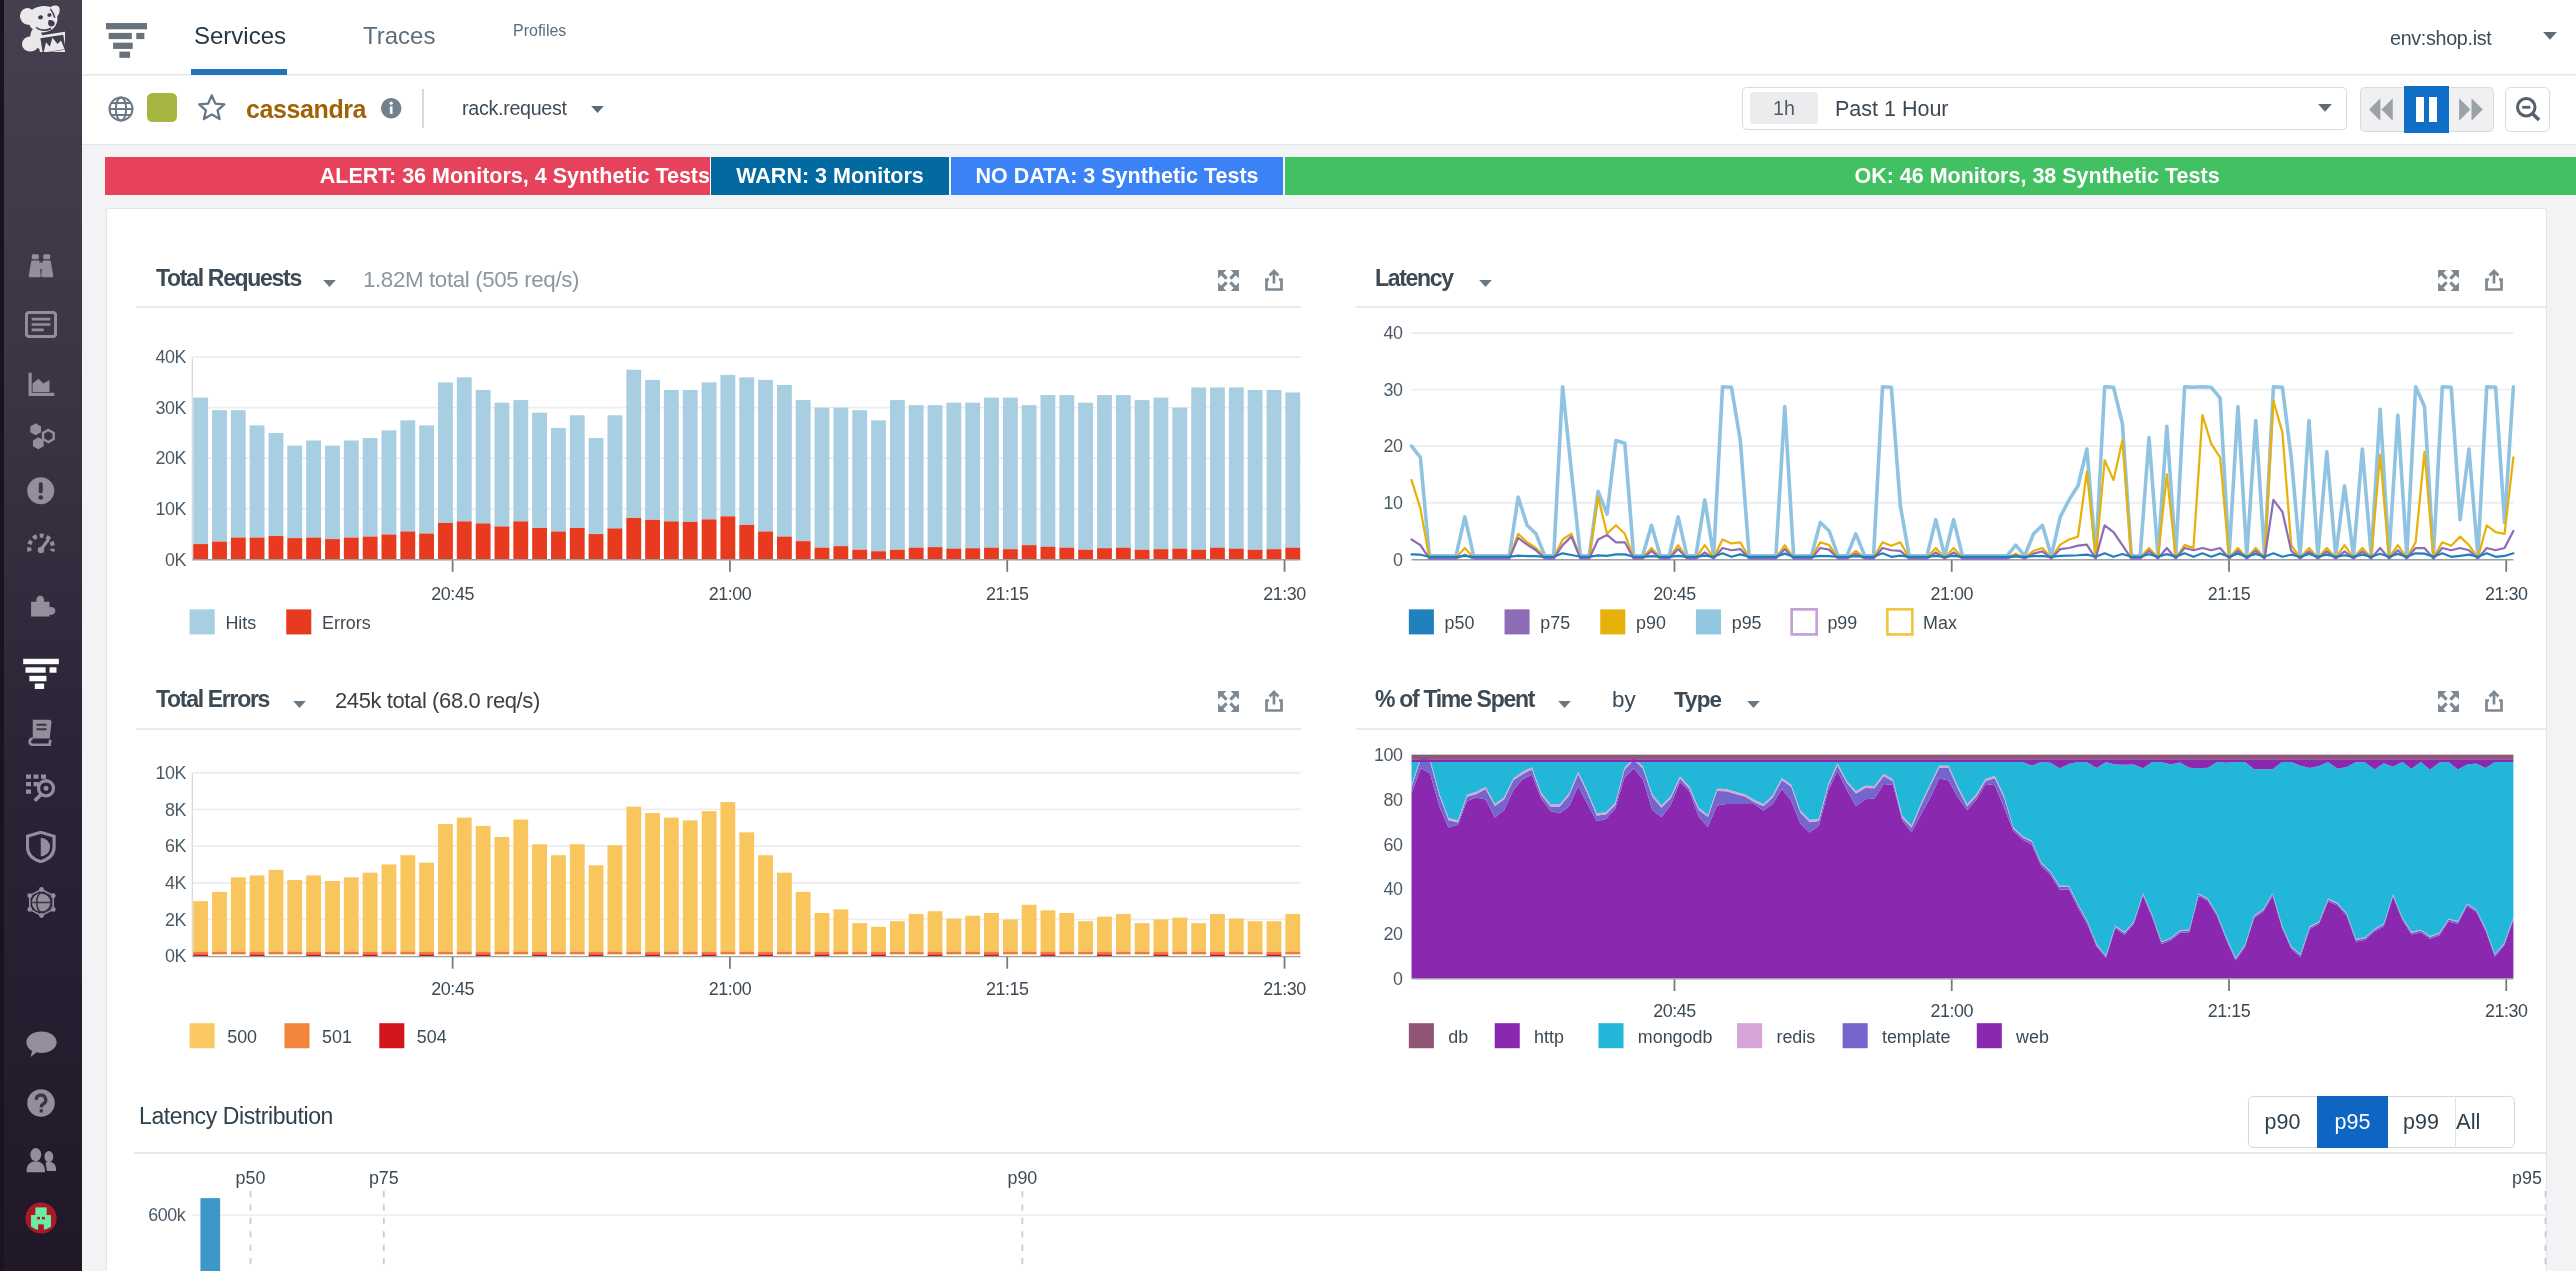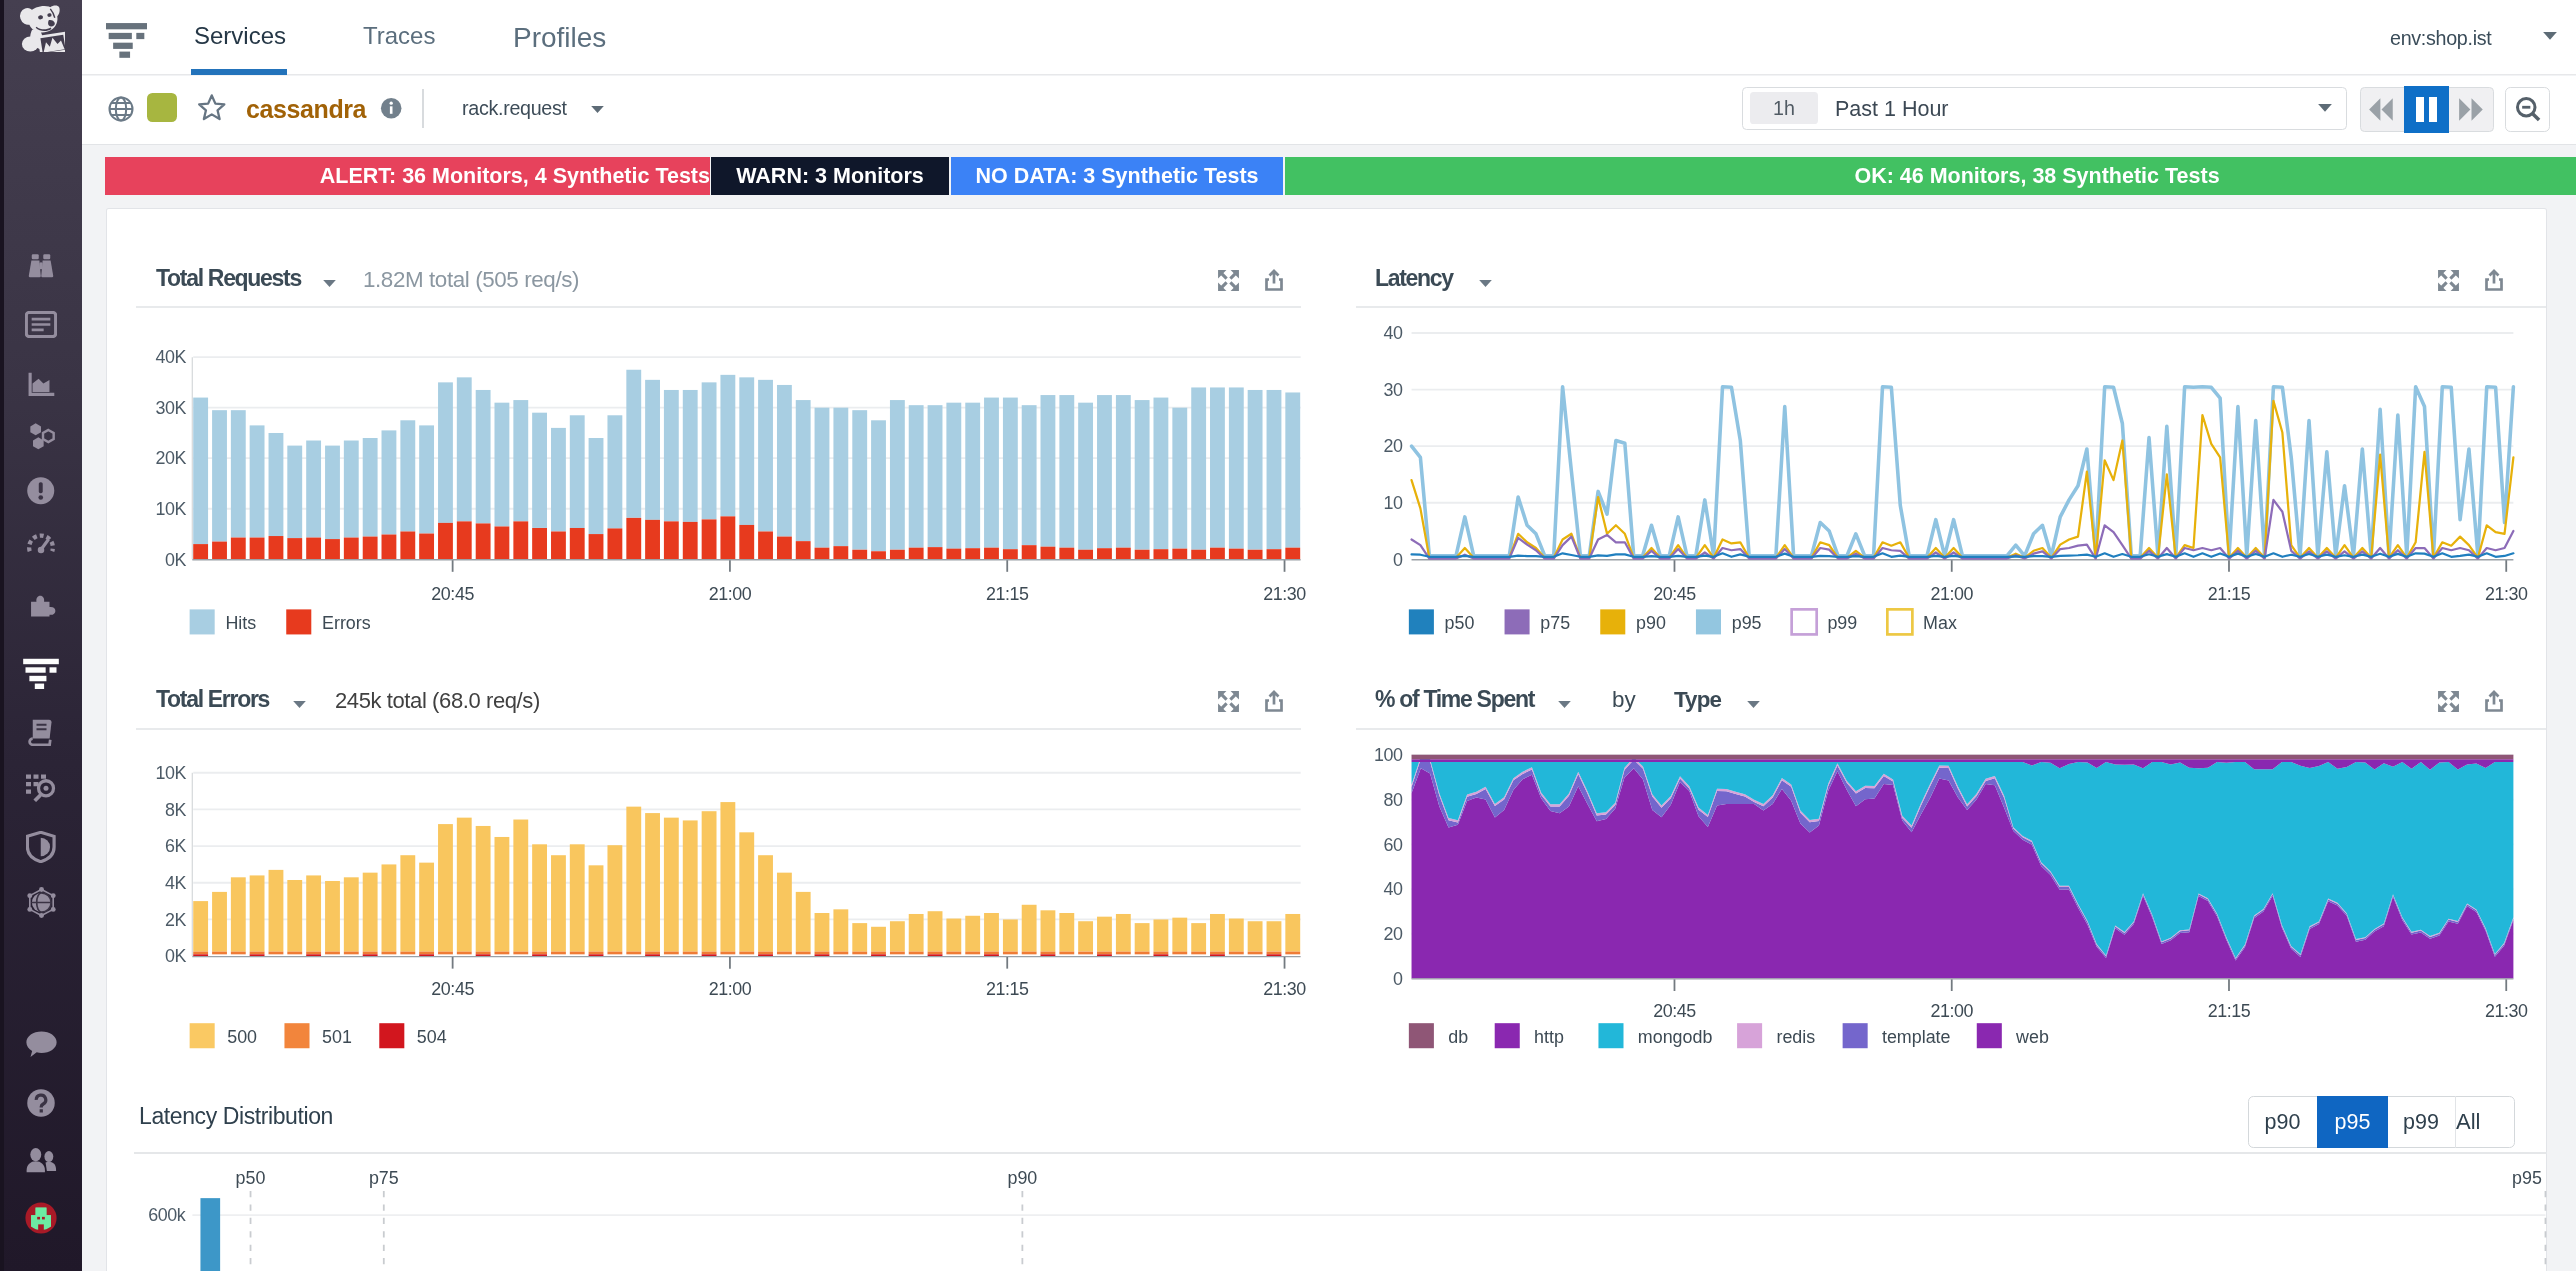--- a/index.html
+++ b/index.html
@@ -7,21 +7,21 @@
       <rect x="0" y="1" width="46" height="7"></rect>
       <rect x="3" y="12" width="26" height="7"></rect>
       <rect x="34" y="12" width="9" height="7"></rect>
       <rect x="8" y="23" width="22" height="7"></rect>
       <rect x="15" y="33" width="12" height="7"></rect>
     </g>
   </svg>
 <div class="abs" style="left:194px;top:21.5px;font-size:24px;color:#253746">Services</div>
 <div class="abs" style="left:191px;top:69px;width:96px;height:6.3px;background:#2373bb"></div>
 <div class="abs" style="left:363px;top:21.5px;font-size:24px;color:#5b6e7d">Traces</div>
-<div class="abs" style="left:513px;top:21.5px;font-size:28px;color:#5b6e7d">Profiles</div>
+<div class="abs" style="left:513px;top:21.5px;font-size:16px;color:#5b6e7d">Profiles</div>
 <div class="abs" style="left:2390px;top:27px;font-size:19.7px;letter-spacing:-0.3px;color:#3a4c59">env:shop.ist</div>
 <svg style="position:absolute;left:2542px;top:31px" width="16" height="9.8" viewBox="0 0 16 10">
     <path d="M1 1 L8 9 L15 1 Z" fill="#5d6b76"></path>
   </svg>
 <div class="abs" style="left:82px;top:76px;width:2494px;height:68px;background:#fff;border-bottom:1.8px solid #e2e4e7"></div>
 <svg class="abs" style="left:108px;top:96px" width="26" height="26" viewBox="0 0 24 24">
     <g fill="none" stroke="#6b7a87" stroke-width="1.9">
       <circle cx="12" cy="12" r="10.6"></circle>
       <ellipse cx="12" cy="12" rx="4.8" ry="10.6"></ellipse>
       <path d="M1.6 12 h20.8 M3 6.5 h18 M3 17.5 h18"></path>
@@ -64,21 +64,21 @@
       <path d="M12 1 L12 21 L22 11 Z"></path>
     </g>
   </svg>
 <div class="abs" style="left:2505px;top:87px;width:45px;height:45px;background:#fff;border:1.8px solid #d9dcdf;border-radius:5.4px;box-sizing:border-box"></div>
 <svg class="abs" style="left:2514px;top:95px" width="28" height="28" viewBox="0 0 24 24">
     <circle cx="10.5" cy="10.5" r="7.5" fill="none" stroke="#55606a" stroke-width="2.6"></circle>
     <path d="M7 10.5 h7" stroke="#55606a" stroke-width="2.4"></path>
     <path d="M16 16 L21.5 21.5" stroke="#55606a" stroke-width="3"></path>
   </svg>
 <div class="abs" style="left:105px;top:157px;width:605px;height:38px;background:#e7425c;color:#fff;font-weight:bold;font-size:21.5px;text-align:right;line-height:38px;white-space:nowrap;overflow:hidden">ALERT: 36 Monitors, 4 Synthetic Tests</div>
-<div class="abs" style="left:711px;top:157px;width:238px;height:38px;background:#0f172a;color:#fff;font-weight:bold;font-size:21.5px;text-align:center;line-height:38px;white-space:nowrap;overflow:hidden">WARN: 3 Monitors</div>
+<div class="abs" style="left:711px;top:157px;width:238px;height:38px;background:#0369a1;color:#fff;font-weight:bold;font-size:21.5px;text-align:center;line-height:38px;white-space:nowrap;overflow:hidden">WARN: 3 Monitors</div>
 <div class="abs" style="left:951px;top:157px;width:332px;height:38px;background:#3b82f6;color:#fff;font-weight:bold;font-size:21.5px;text-align:center;line-height:38px;white-space:nowrap;overflow:hidden">NO DATA: 3 Synthetic Tests</div>
 <div class="abs" style="left:1285px;top:157px;width:1504px;height:38px;background:#42c162;color:#fff;font-weight:bold;font-size:21.5px;text-align:center;line-height:38px;white-space:nowrap;overflow:hidden">OK: 46 Monitors, 38 Synthetic Tests</div>
 <div class="abs" style="left:106px;top:208px;width:2441px;height:1063px;background:#fff;border:1.8px solid #e2e4e8;border-bottom:none;box-sizing:border-box;border-radius:2.7px 2.7px 0 0"></div>
 <div class="abs" style="left:0;top:12px;width:2132px;height:1272px">
     <div class="abs" style="left:156px;top:253px;font-size:23px;font-weight:bold;letter-spacing:-1.3px;color:#3b4a55">Total Requests</div>
     <svg style="position:absolute;left:322px;top:267px" width="15" height="9" viewBox="0 0 16 10">
       <path d="M1 1 L8 9 L15 1 Z" fill="#6a7884"></path>
     </svg>
     <div class="abs" style="left:363px;top:255px;font-size:22.4px;letter-spacing:-0.4px;color:#8b97a1">1.82M total (505 req/s)</div>
     <svg style="position:absolute;left:1216px;top:256px" width="25" height="25" viewBox="0 0 24 24">

